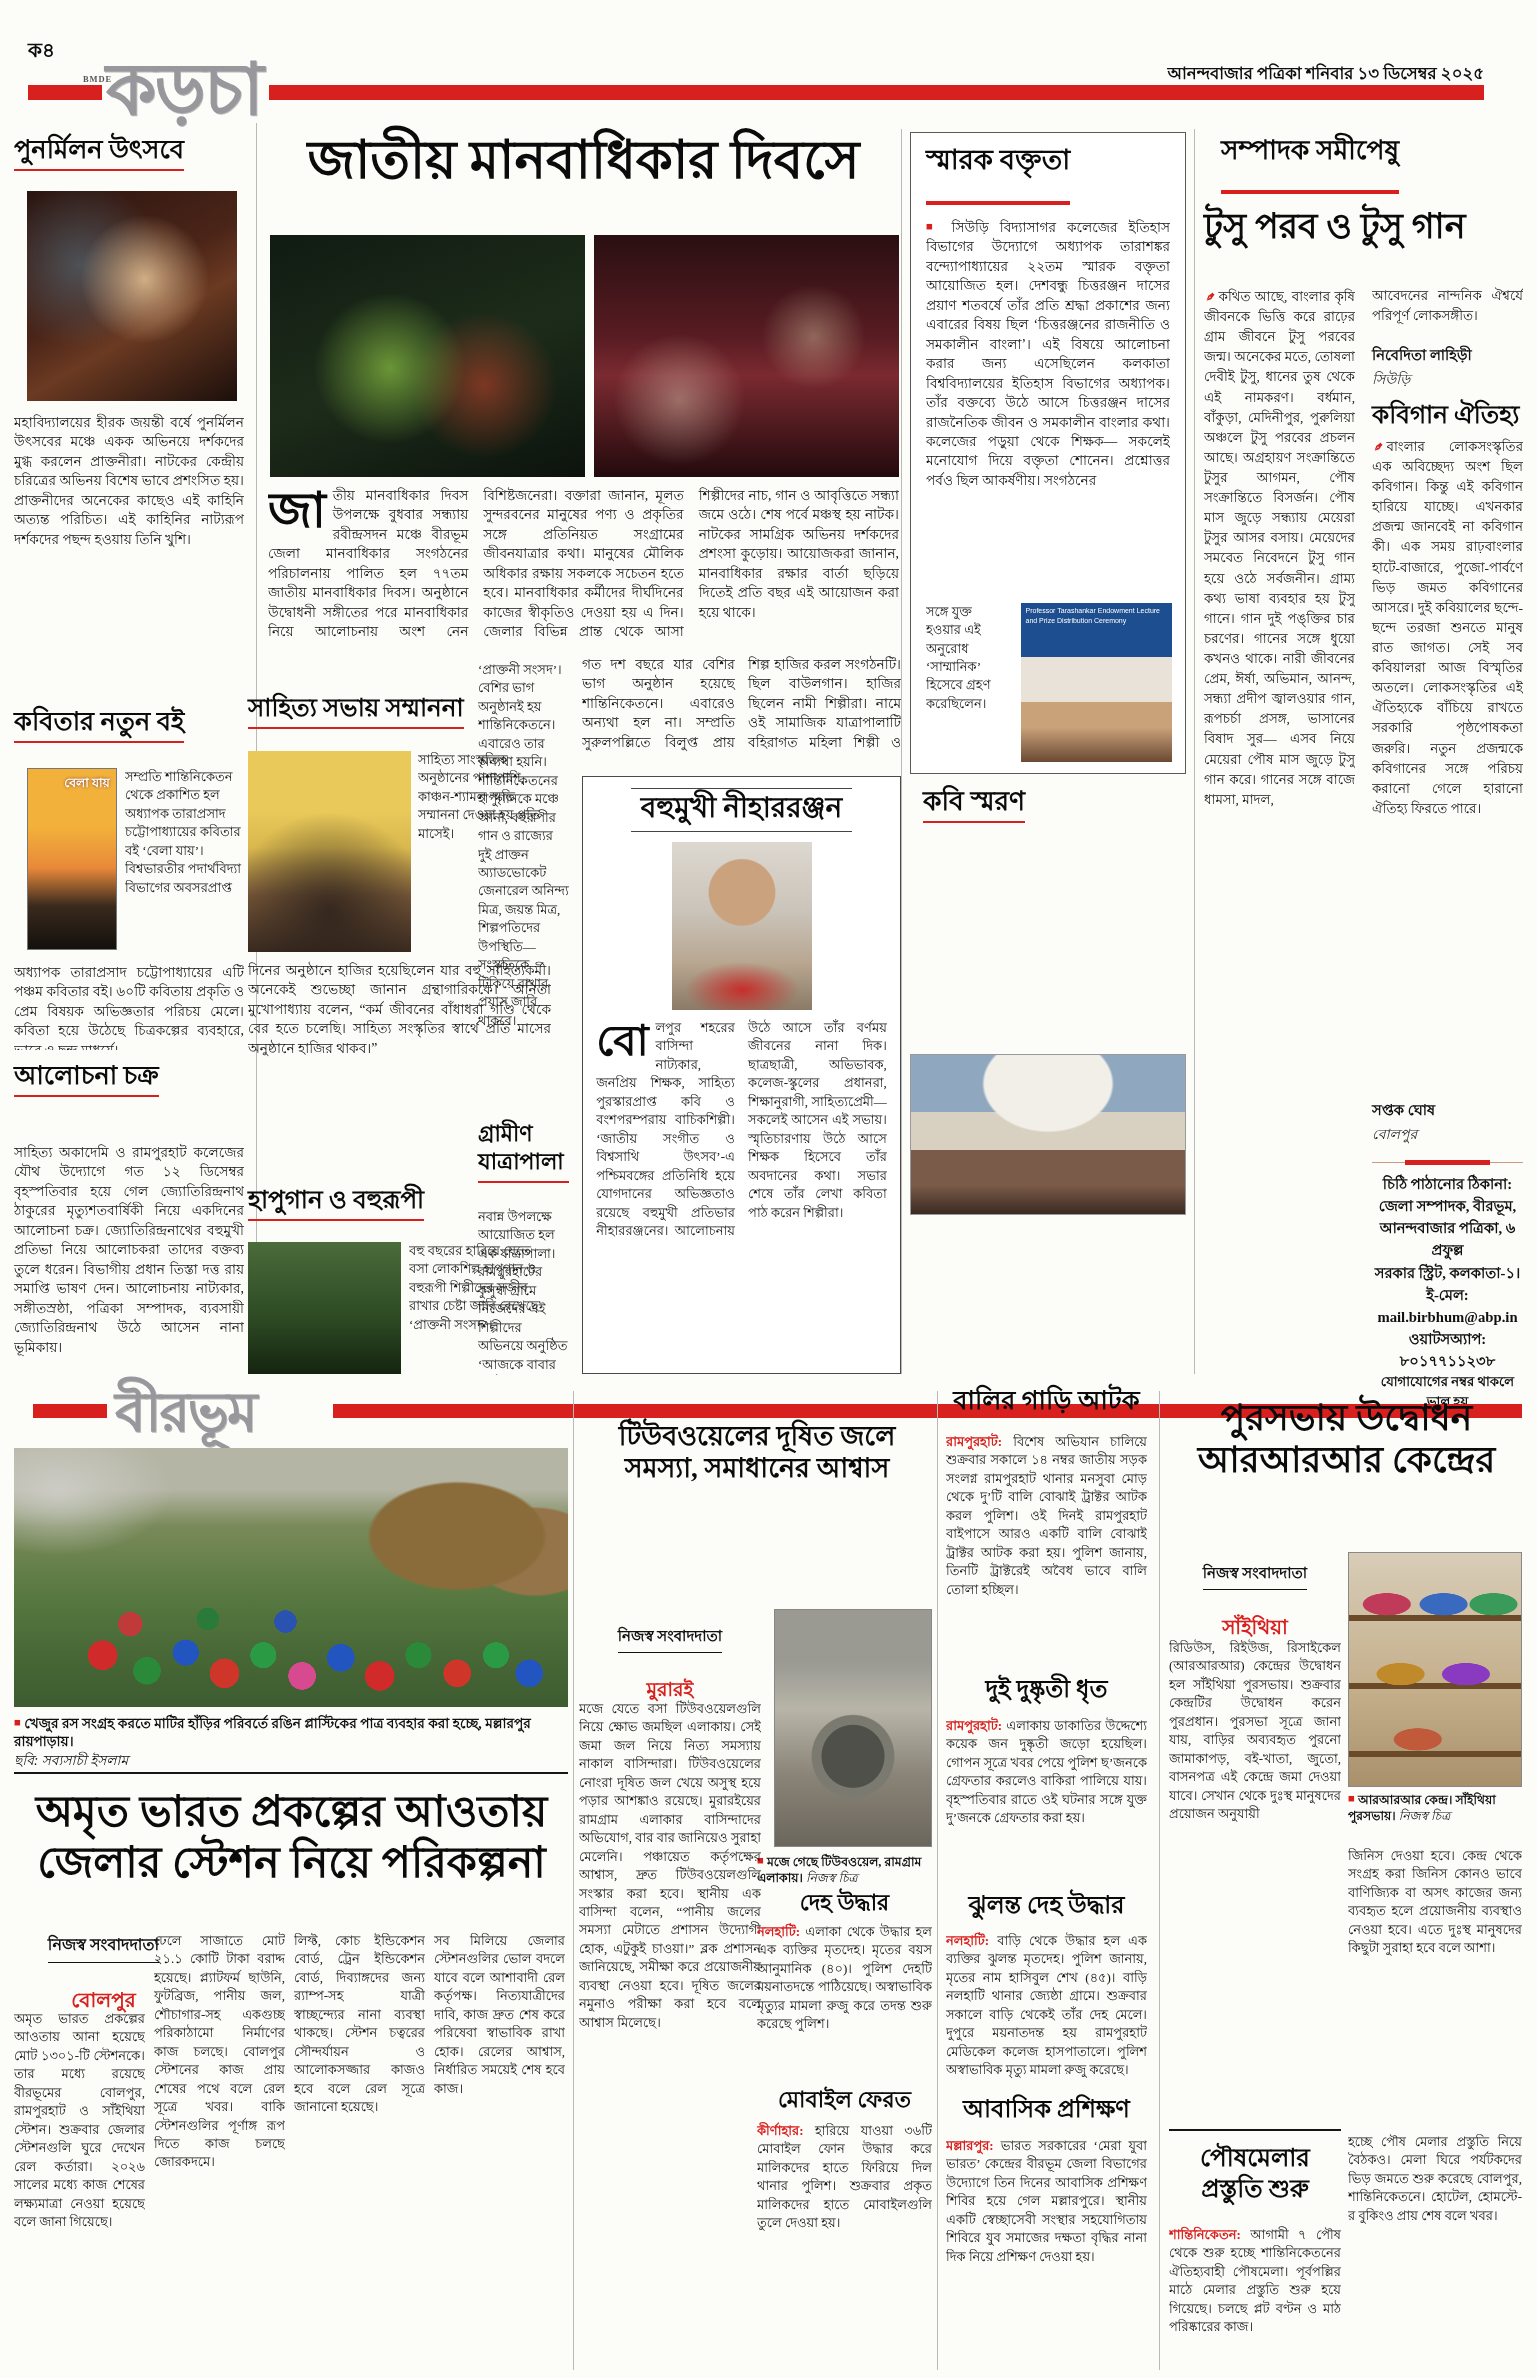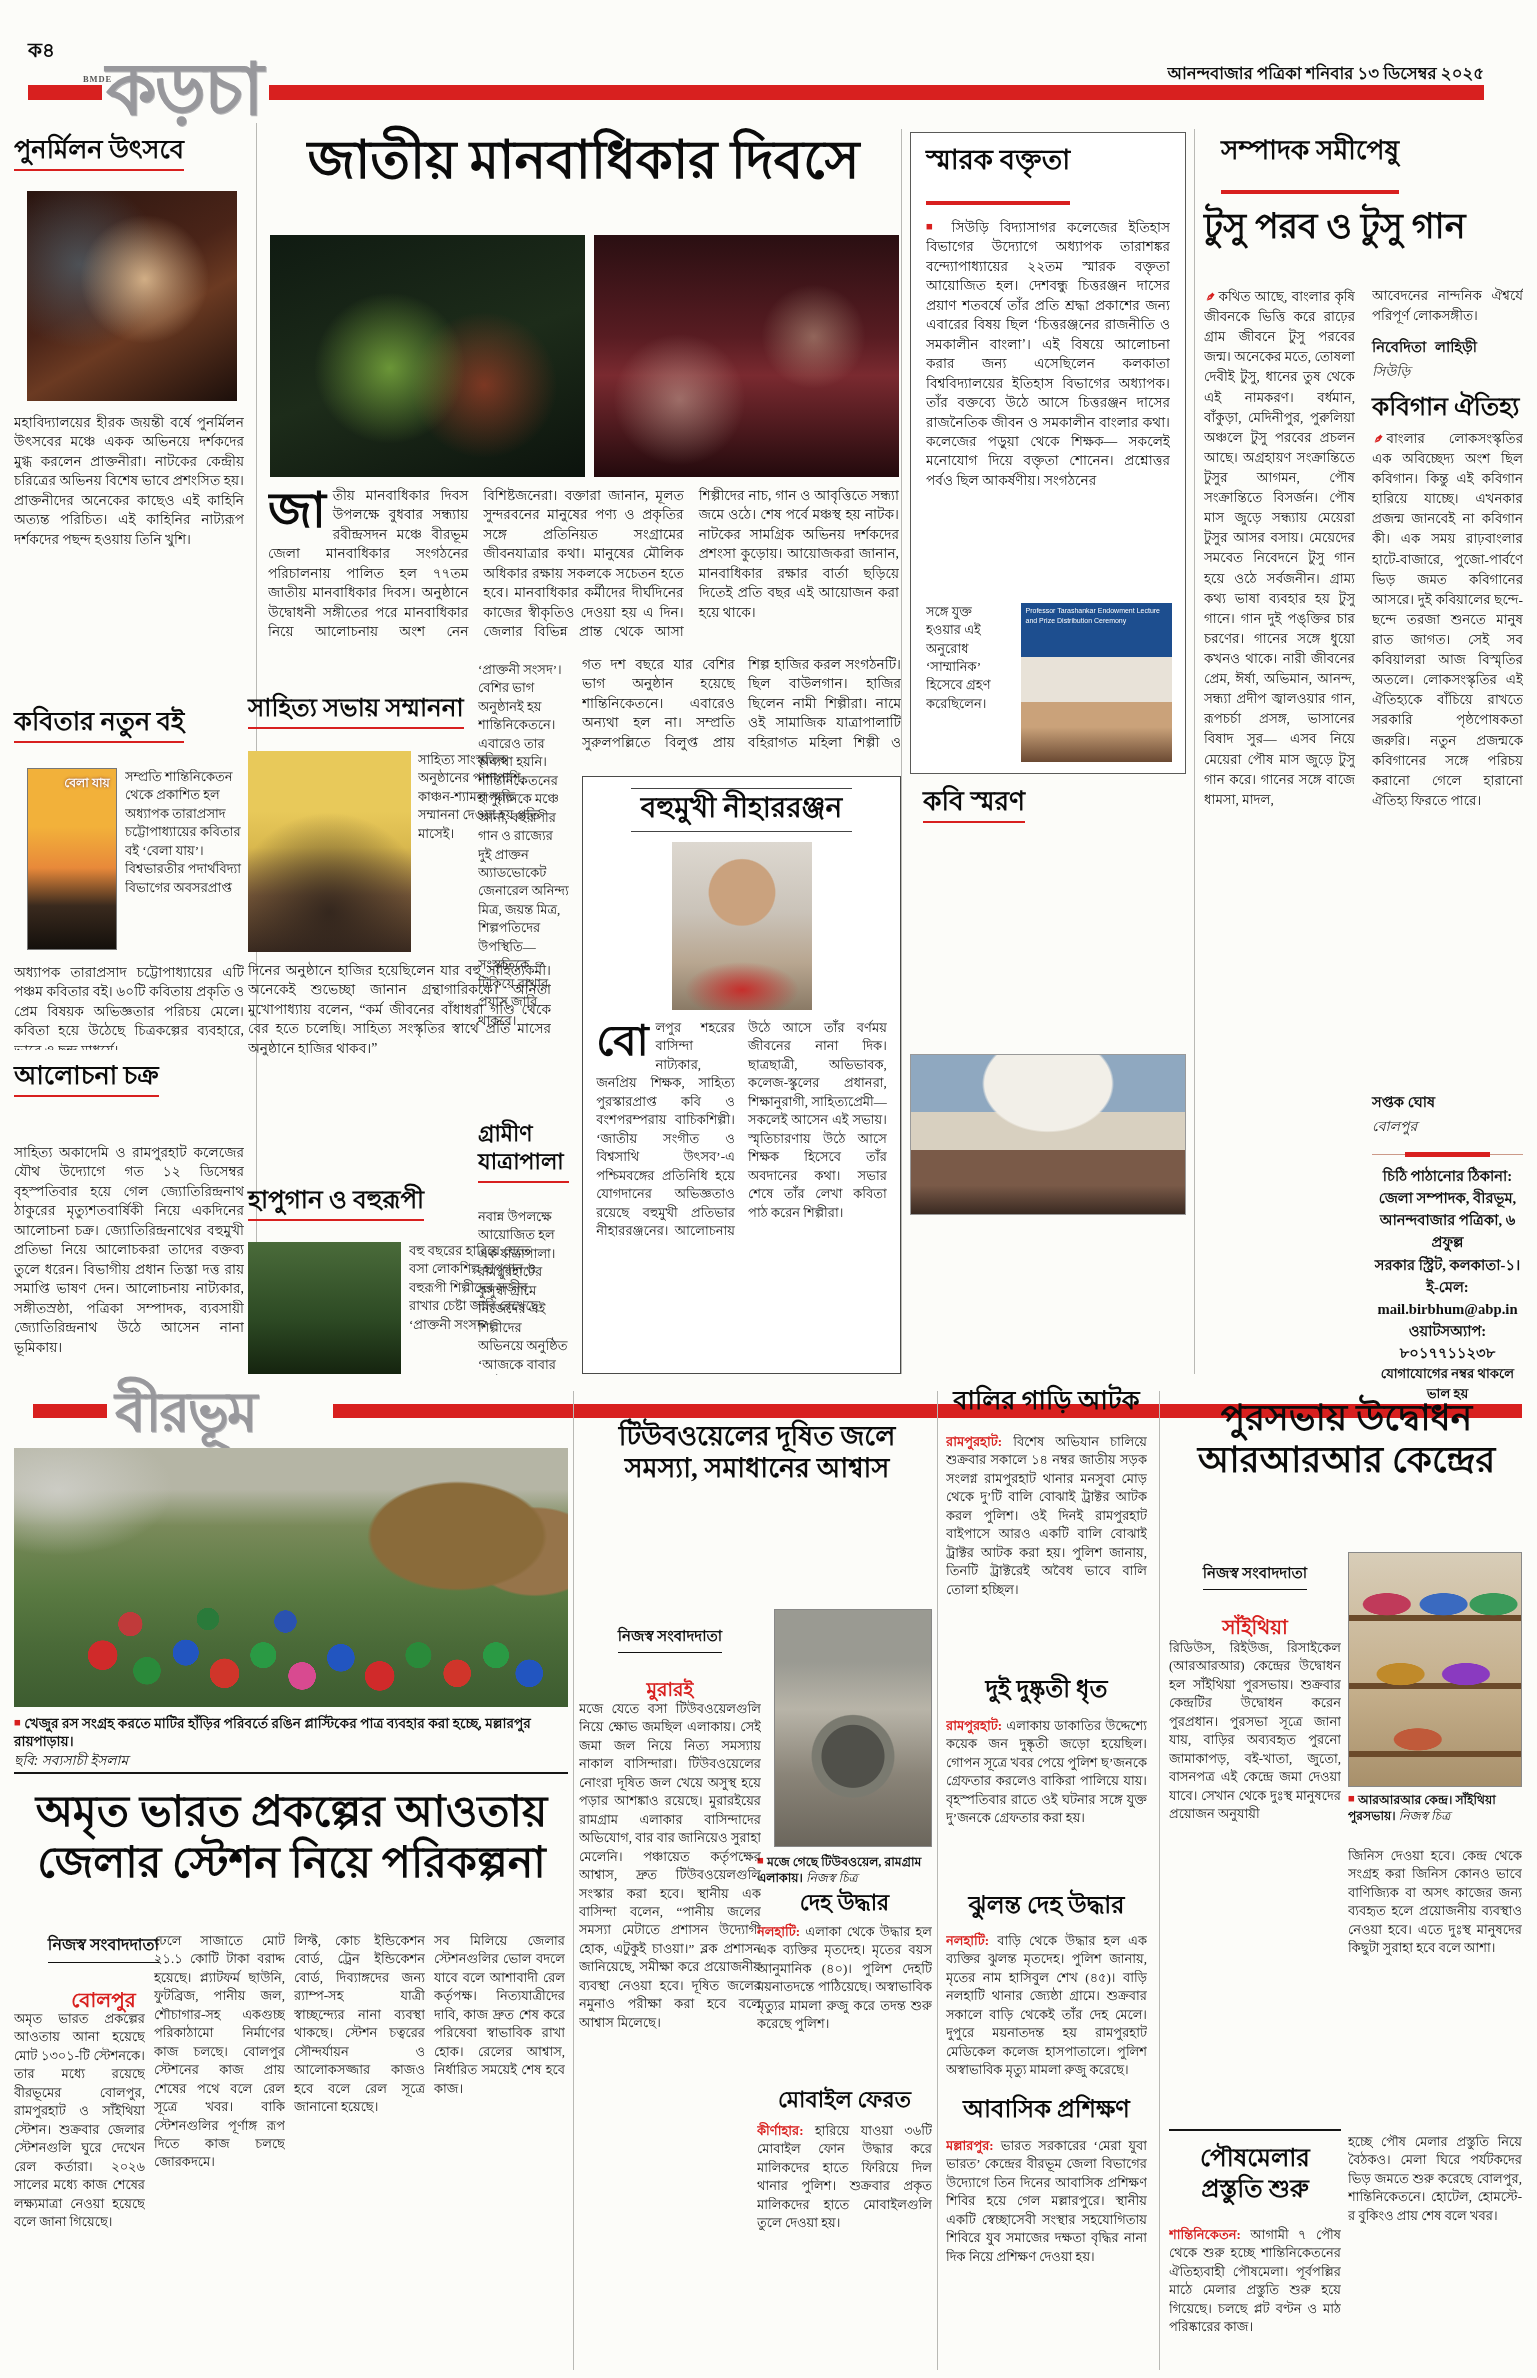--- a/index.html
+++ b/index.html
@@ -105,21 +105,21 @@
 
   <div class="abs h rh4" style="left:1221px;top:136px;font-size:26.5px;"><span>সম্পাদক সমীপেষু</span></div>
   <div class="abs h" style="left:1204px;top:208px;width:318px;font-size:35px;white-space:nowrap;">টুসু পরব ও টুসু গান</div>
 
   <div class="abs body" style="left:1204px;top:286px;width:151px;height:1052px;line-height:1.5;font-size:13.4px;">
     <span class="pen">✒</span><span>কথিত আছে, বাংলার কৃষি জীবনকে ভিত্তি করে রাঢ়ের গ্রাম জীবনে টুসু পরবের জন্ম। অনেকের মতে, তোষলা দেবীই টুসু, ধানের তুষ থেকে এই নামকরণ। বর্ধমান, বাঁকুড়া, মেদিনীপুর, পুরুলিয়া অঞ্চলে টুসু পরবের প্রচলন আছে। অগ্রহায়ণ সংক্রান্তিতে টুসুর আগমন, পৌষ সংক্রান্তিতে বিসর্জন। পৌষ মাস জুড়ে সন্ধ্যায় মেয়েরা টুসুর আসর বসায়। মেয়েদের সমবেত নিবেদনে টুসু গান হয়ে ওঠে সর্বজনীন। গ্রাম্য কথ্য ভাষা ব্যবহার হয় টুসু গানে। গান দুই পঙ্‌ক্তির চার চরণের। গানের সঙ্গে ধুয়ো কখনও থাকে। নারী জীবনের প্রেম, ঈর্ষা, অভিমান, আনন্দ, সন্ধ্যা প্রদীপ জ্বালওয়ার গান, রূপচর্চা প্রসঙ্গ, ভাসানের বিষাদ সুর— এসব নিয়ে মেয়েরা পৌষ মাস জুড়ে টুসু গান করে। গানের সঙ্গে বাজে ধামসা, মাদল,</span>
   </div>
 
   <div class="abs" style="left:1372px;top:286px;width:151px;">
     <div class="body" style="line-height:1.5;font-size:13.4px;">আবেদনের নান্দনিক ঐশ্বর্যে পরিপূর্ণ লোকসঙ্গীত।</div>
-    <div class="sign" style="margin-top:9px;font-family:Liberation Mono, monospace;">নিবেদিতা লাহিড়ী</div>
+    <div class="sign" style="margin-top:17px;">নিবেদিতা লাহিড়ী</div>
     <div class="signp">সিউড়ি</div>
     <div class="h" style="font-size:24.6px;margin-top:9.5px;">কবিগান ঐতিহ্য</div>
     <div class="body" style="margin-top:7.6px;line-height:1.5;font-size:13.4px;height:662px;">
       <span class="pen">✒</span><span>বাংলার লোকসংস্কৃতির এক অবিচ্ছেদ্য অংশ ছিল কবিগান। কিন্তু এই কবিগান হারিয়ে যাচ্ছে। এখনকার প্রজন্ম জানবেই না কবিগান কী। এক সময় রাঢ়বাংলার হাটে-বাজারে, পুজো-পার্বণে ভিড় জমত কবিগানের আসরে। দুই কবিয়ালের ছন্দে-ছন্দে তরজা শুনতে মানুষ রাত জাগত। সেই সব কবিয়ালরা আজ বিস্মৃতির অতলে। লোকসংস্কৃতির এই ঐতিহ্যকে বাঁচিয়ে রাখতে সরকারি পৃষ্ঠপোষকতা জরুরি। নতুন প্রজন্মকে কবিগানের সঙ্গে পরিচয় করানো গেলে হারানো ঐতিহ্য ফিরতে পারে।</span>
     </div>
     <div class="sign">সপ্তক ঘোষ</div>
     <div class="signp">বোলপুর</div>
     <div style="margin:13.2px 0 9.5px;height:3.8px;position:relative;">
       <div style="position:absolute;top:1.9px;left:0;width:100%;height:0.9px;background:#c98;"></div>
       <div style="position:absolute;top:0;left:33px;width:85px;height:4.7px;background:var(--red);"></div>

